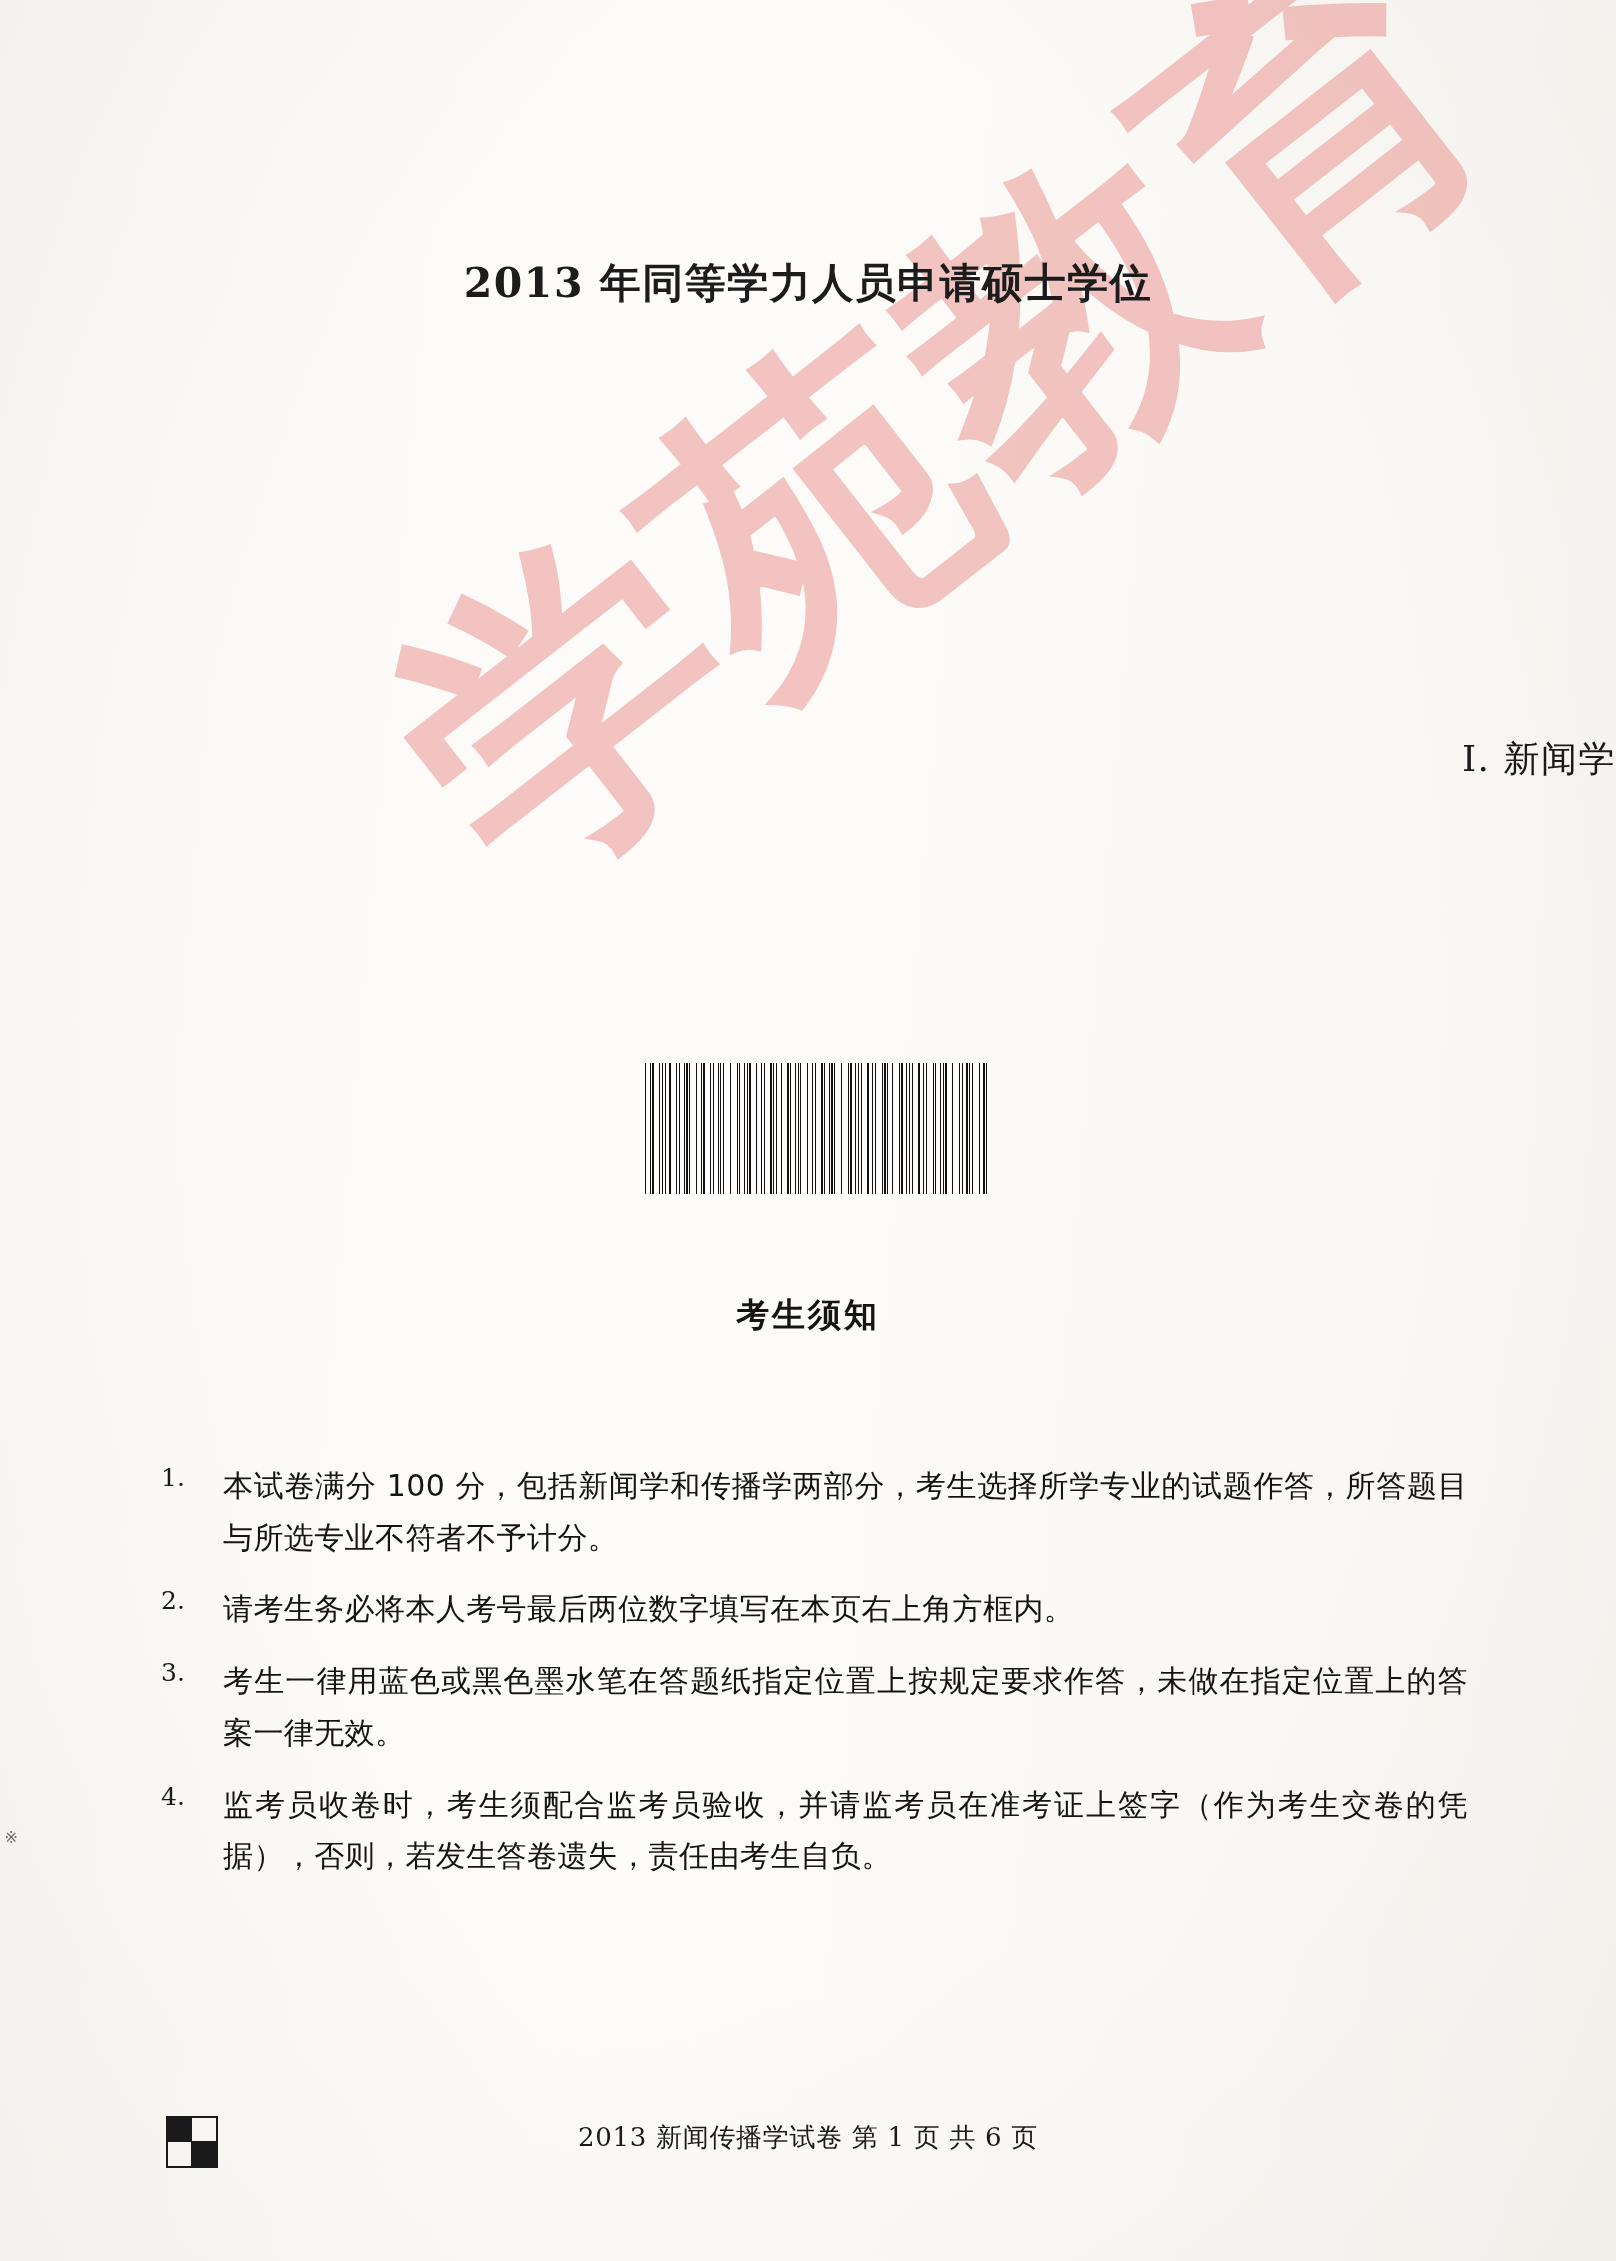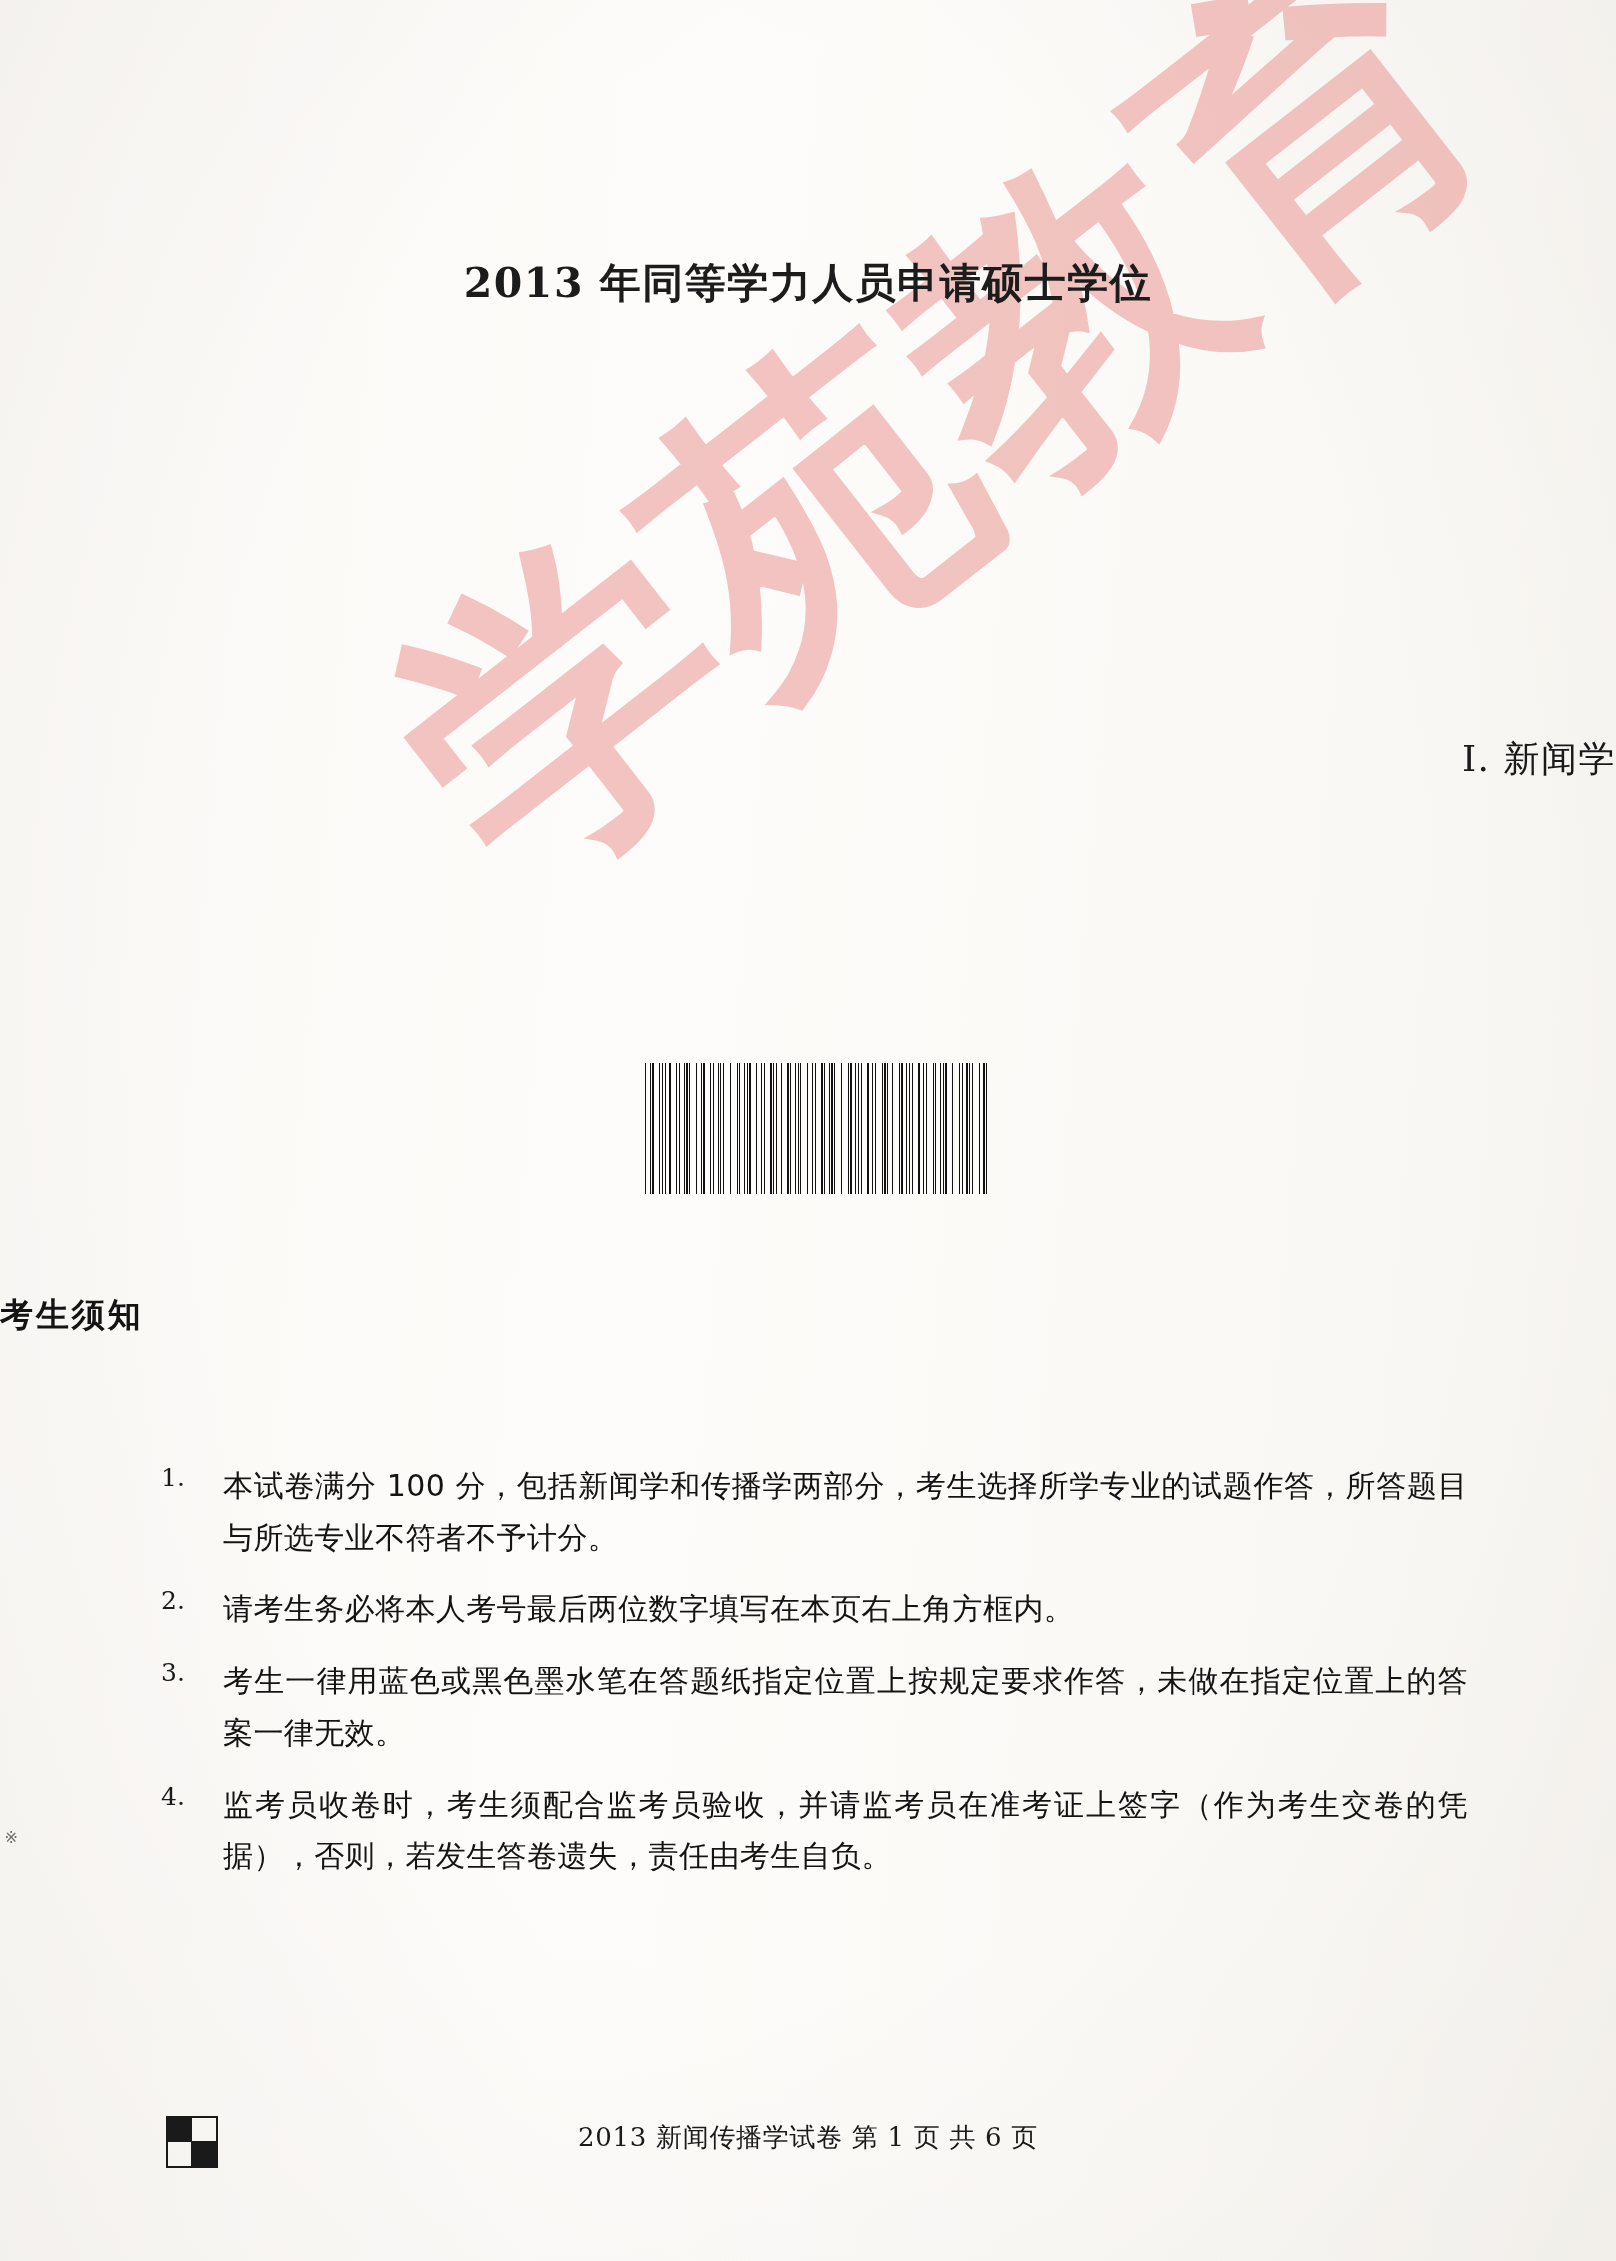--- a/index.html
+++ b/index.html
@@ -131,21 +131,21 @@
     height: 100%;
     margin-right: 1.5px;
   }
 
   
   .notice-heading {
     position: absolute;
     left: 0;
     top: 1293px;
     width: 1616px;
-    text-align: left;
+    text-align: center;
     font-family: "DejaVu Sans", sans-serif;
     font-weight: 700;
     font-size: 33px;
     letter-spacing: 2.9px;
     color: #141414;
     z-index: 3;
   }
 
   
   .notice-list {

